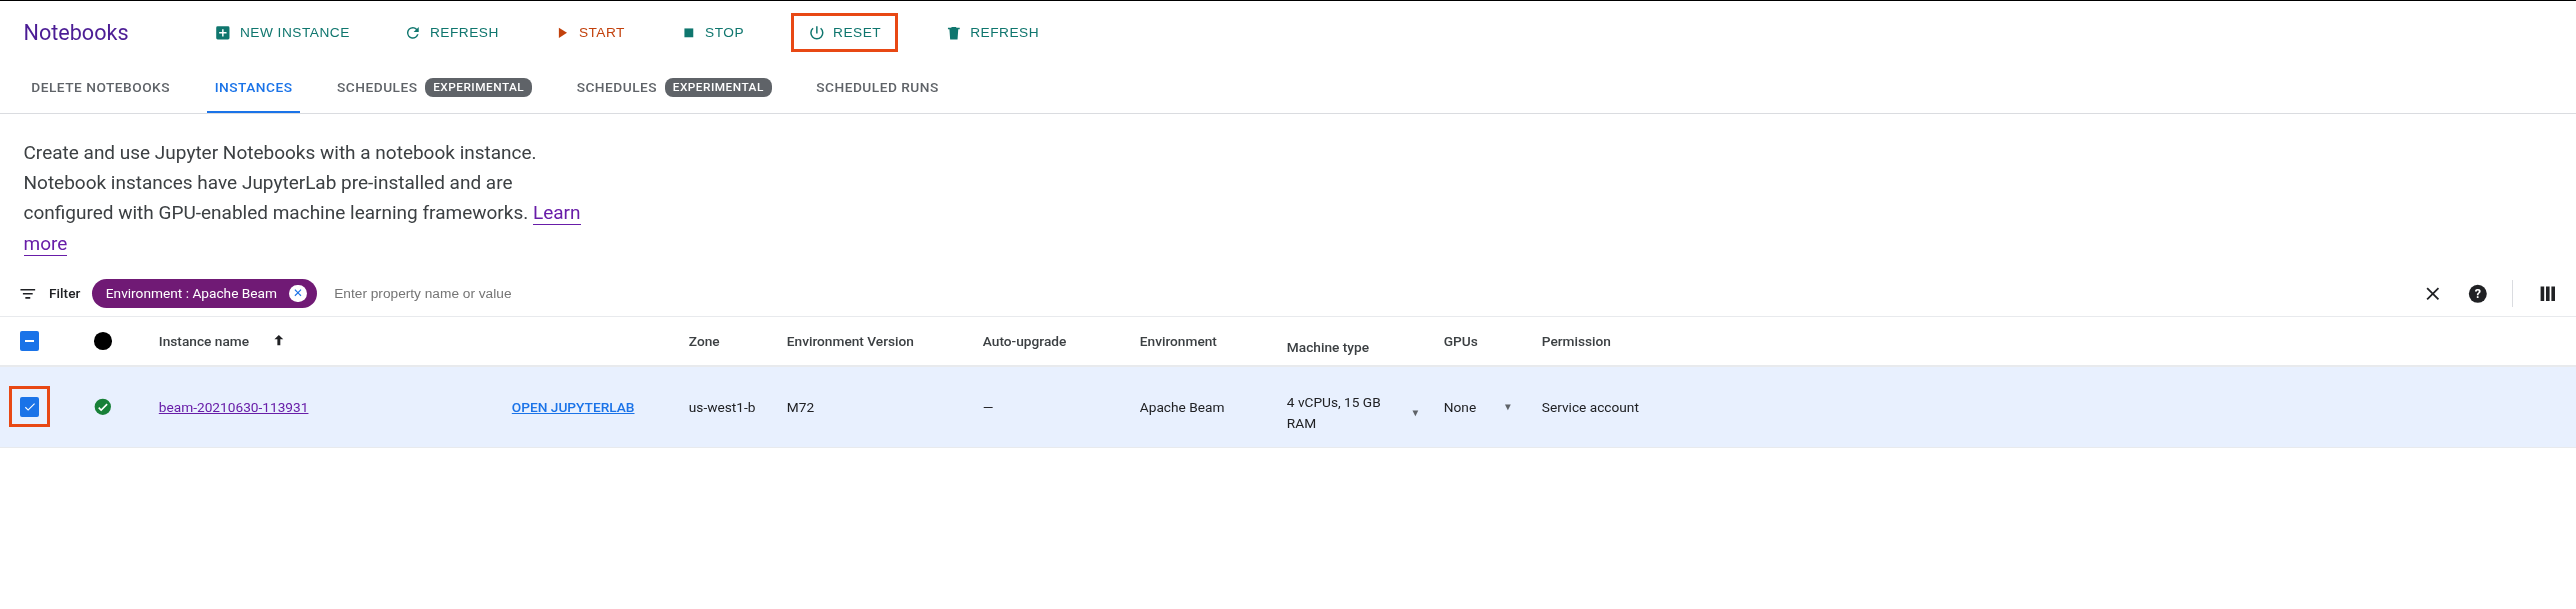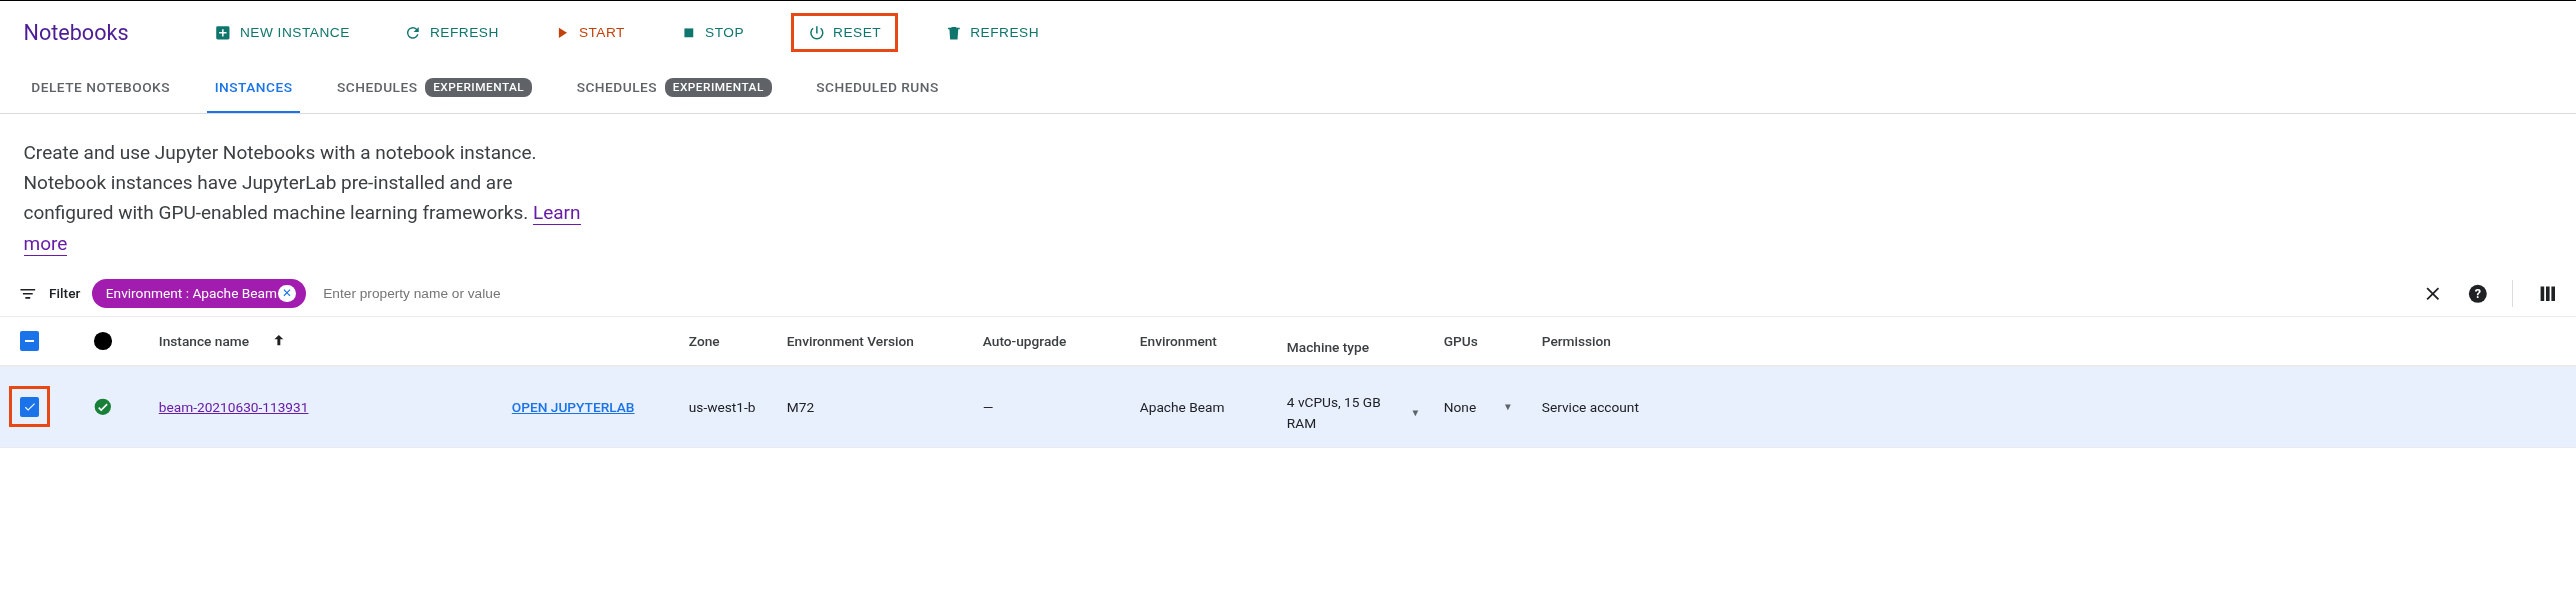--- a/index.html
+++ b/index.html
@@ -12,21 +12,21 @@
 .action-btn.highlighted { border: 3.9px solid #e84814; padding: 7.8px 13.7px; }
 .tabs { display: flex; border-bottom: 1px solid #dadce0; padding: 0 23.5px; gap: 29px; }
 .tab { padding: 13.7px 7.8px; font-size: 13.7px; font-weight: 500; color: #5f6368; letter-spacing: 0.5px; cursor: pointer; border-bottom: 2.9px solid transparent; display: flex; align-items: center; gap: 7.8px; }
 .tab.active { color: #1a73e8; border-bottom-color: #1a73e8; }
 .badge { background: #5f6368; color: #fff; padding: 2.9px 7.8px; font-size: 11.8px; border-radius: 8px; font-weight: 500; }
 .desc { padding: 23.5px 23.5px 11.8px; color: #3c4043; font-size: 19px; line-height: 1.6; max-width: 608px; }
 .desc a { color: #681da8; border-bottom: 1px solid #681da8; text-decoration: none; }
 .filter-bar { display: flex; align-items: center; padding: 7.8px 17.7px; gap: 11.8px; }
 .filter-section { display: flex; align-items: center; gap: 11.8px; flex: 1; }
 .filter-label { font-weight: 500; }
-.filter-chip { background: #a21caf; color: #fff; padding: 5.9px 9.8px 5.9px 13.7px; border-radius: 15.7px; display: inline-flex; align-items: center; gap: 1px; font-size: 13.7px; }
+.filter-chip { background: #701a75; color: #fff; padding: 5.9px 9.8px 5.9px 13.7px; border-radius: 15.7px; display: inline-flex; align-items: center; gap: 12px; font-size: 13.7px; }
 .chip-close { width: 17.7px; height: 17.7px; background: #fff; color: #1a73e8; border-radius: 50%; display: inline-flex; align-items: center; justify-content: center; font-size: 11.8px; cursor: pointer; }
 .filter-input { border: none; outline: none; font-size: 13.7px; color: #5f6368; flex: 1; padding: 5.9px; }
 .filter-right { display: flex; align-items: center; gap: 23.5px; }
 .filter-right svg { width: 21.6px; height: 21.6px; fill: #202124; cursor: pointer; }
 .divider-v { width: 1px; height: 27.5px; background: #dadce0; }
 .table { width: 100%; }
 .thead, .trow { display: flex; align-items: center; border-top: 1px solid #e8eaed; border-bottom: 1px solid #e8eaed; }
 .thead { font-weight: 500; color: #3c4043; padding: 9.8px 0; }
 .trow { background: #e8f0fe; padding: 13.7px 0; }
 .cell { padding: 0 11.8px; display: flex; align-items: center; gap: 21px; }

